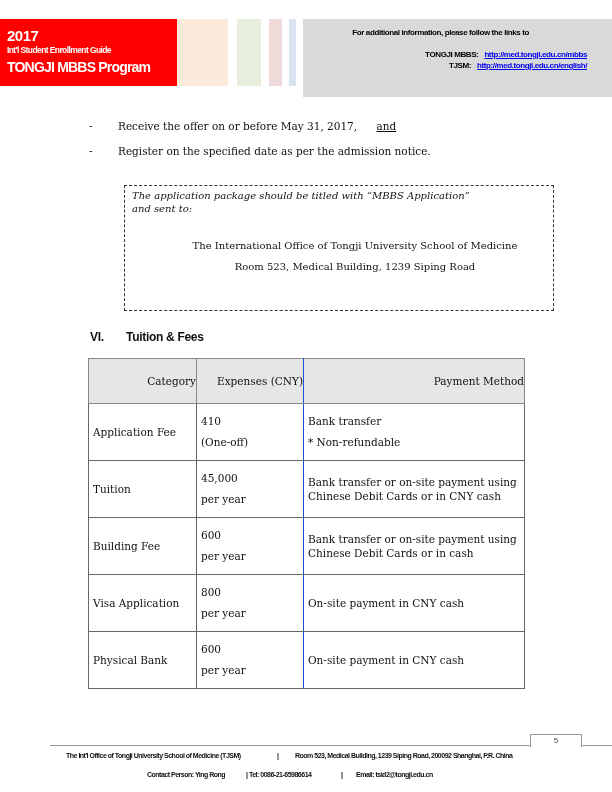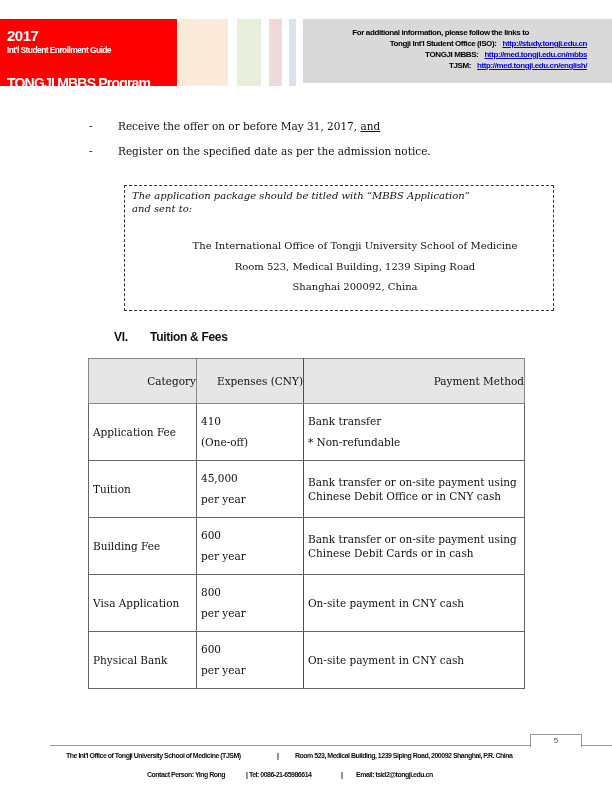--- a/index.html
+++ b/index.html
@@ -11,57 +11,57 @@
   .abs { position: absolute; }
 
   
   .hdr-red {
     left: 0; top: 19px; width: 184px; height: 67px; background: #ff0000;
     color: #fff; font-family: "Liberation Sans", "DejaVu Sans", sans-serif;
     font-weight: bold; box-sizing: border-box; padding: 9px 0 0 7px;
   }
   .hdr-red .year { font-size: 15px; line-height: 16px; letter-spacing: -0.5px; }
   .hdr-red .guide { font-size: 8.5px; line-height: 11px; letter-spacing: -0.6px; margin-top: 1px; }
-  .hdr-red .prog { font-size: 14px; line-height: 18px; letter-spacing: -0.8px; margin-top: 18px; }
+  .hdr-red .prog { font-size: 14px; line-height: 18px; letter-spacing: -0.8px; margin-top: 2px; }
   .blk { top: 19px; height: 67px; }
   .blk-peach { left: 177px; width: 51px; background: #fbe9da; }
   .blk-green { left: 237px; width: 24px; background: #e8eedc; }
   .blk-pink  { left: 269px; width: 13px; background: #efd9d9; }
   .blk-blue  { left: 289px; width: 7px;  background: #d9e2ef; }
   .hdr-gray {
-    left: 303px; top: 19px; width: 309px; height: 64px; background: #d9d9d9;
+    left: 303px; top: 19px; width: 309px; height: 78px; background: #d9d9d9;
     font-family: "Liberation Sans", "DejaVu Sans", sans-serif; font-weight: bold;
     font-size: 8px; line-height: 11px; color: #000; letter-spacing: -0.4px;
   }
   .hdr-gray .line { position: absolute; right: 25px; white-space: nowrap; text-align: right; }
   .hdr-gray a { color: #0000ee; text-decoration: underline; margin-left: 6px; }
 
   
   .bullet { left: 89px; font-size: 10.5px; white-space: nowrap; }
   .bullet .dash { display: inline-block; width: 29px; }
-  .bullet .und { text-decoration: underline; }
+  .bullet .und { text-decoration: underline; margin-left: 16px; }
 
   
   .addr-box {
     left: 90px; top: 185px; width: 430px; height: 126px;
     border: 1px dashed #333; border-style: dashed; box-sizing: border-box; margin-left: 34px;
   }
   .addr-box .note {
     position: absolute; left: 7px; top: 3px; font-style: italic; font-size: 10px; line-height: 13px;
   }
   .addr-box .addr {
     position: absolute; left: 16px; width: 100%; text-align: center; font-size: 10px;
   }
 
   
   .sec-head {
     left: 90px; top: 330px; font-family: "Liberation Sans", "DejaVu Sans", sans-serif;
     font-weight: bold; font-size: 12px; letter-spacing: -0.3px; white-space: nowrap;
   }
-  .sec-head .num { display: inline-block; width: 36px; margin-left: 24px; }
+  .sec-head .num { display: inline-block; width: 36px; }
 
   
   table.fees {
     position: absolute; left: 88px; top: 358px; width: 437px;
     border-collapse: collapse; font-size: 10.5px;
   }
   table.fees th, table.fees td {
     border: 1px solid #666; text-align: left; vertical-align: middle;
     padding: 0 0 0 4px; font-weight: normal;
   }
@@ -92,23 +92,20 @@
   <div class="guide">Int'l Student Enrollment Guide</div>
   <div class="prog">TONGJI MBBS Program</div>
 </div>
 <div class="abs blk blk-peach"></div>
 <div class="abs blk blk-green"></div>
 <div class="abs blk blk-pink"></div>
 <div class="abs blk blk-blue"></div>
 
 <div class="abs hdr-gray">
   <div class="line" style="top:8px; right:83px;">For additional information, please follow the links to</div>
-  <div class="line" style="top:19px;">
-    <span>Tongji Int'l Student Office (ISO):</span><a>http://study.tongji.edu.cn</a>
-  </div>
   <div class="line" style="top:30px;">
     <span>TONGJI MBBS:</span><a>http://med.tongji.edu.cn/mbbs</a>
   </div>
   <div class="line" style="top:41px;">
     <span>TJSM:</span><a>http://med.tongji.edu.cn/english/</a>
   </div>
 </div>
 
 <div class="abs bullet" style="top:120px;">
   <span class="dash">-</span><span>Receive the offer on or before May 31, 2017, </span><span class="und">and</span>
@@ -117,21 +114,20 @@
   <span class="dash">-</span><span>Register on the specified date as per the admission notice.</span>
 </div>
 
 <div class="abs addr-box">
   <div class="note">
     <div>The application package should be titled with “MBBS Application”</div>
     <div>and sent to:</div>
   </div>
   <div class="addr" style="top:54px;">The International Office of Tongji University School of Medicine</div>
   <div class="addr" style="top:75px;">Room 523, Medical Building, 1239 Siping Road</div>
-  <div class="addr" style="top:95px;">Shanghai 200092, China</div>
 </div>
 
 <div class="abs sec-head">
   <span class="num">VI.</span><span>Tuition &amp; Fees</span>
 </div>
 
 <table class="fees">
   <colgroup>
       <col class="c1">
       <col class="c2">
@@ -157,21 +153,21 @@
         </td>
     </tr>
     <tr>
       <td>Tuition</td>
       <td class="c-mid two">
           <div>45,000</div>
           <div>per year</div>
         </td>
       <td style="line-height:14px;">
           <div>Bank transfer or on-site payment using</div>
-          <div>Chinese Debit Office or in CNY cash</div>
+          <div>Chinese Debit Cards or in CNY cash</div>
         </td>
     </tr>
     <tr>
       <td>Building Fee</td>
       <td class="c-mid two">
           <div>600</div>
           <div>per year</div>
         </td>
       <td style="line-height:14px;">
           <div>Bank transfer or on-site payment using</div>

